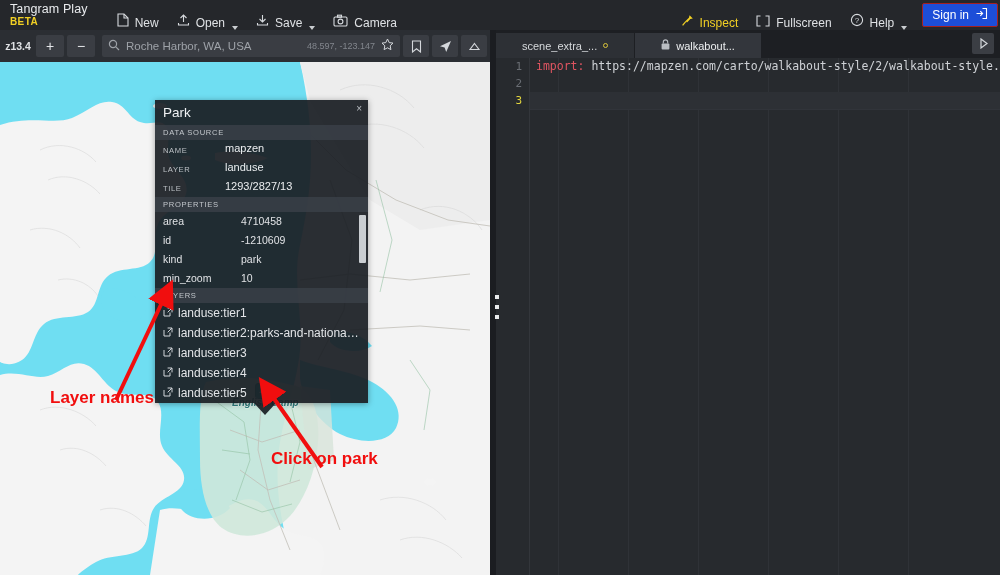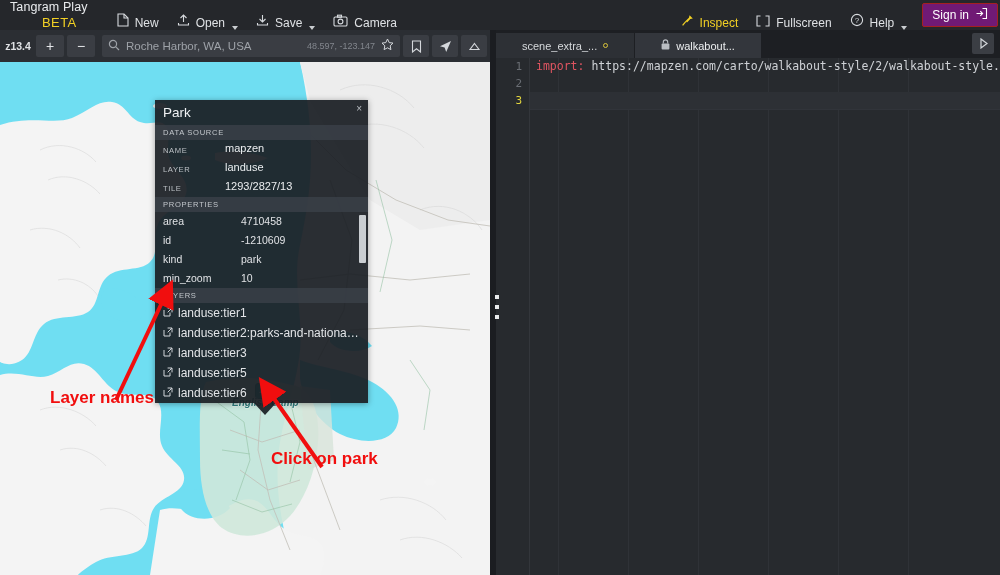--- a/index.html
+++ b/index.html
@@ -12,34 +12,34 @@
   #app{position:relative;width:1000px;height:575px;overflow:hidden;}
 
   
   .menubar{
     position:absolute;left:0;top:0;width:1000px;height:30px;
     background:#25272b;display:flex;align-items:center;
     box-sizing:border-box;padding:0 2px 0 10px;
   }
   .brand{display:flex;flex-direction:column;justify-content:center;line-height:1;margin-right:20px;}
   .brand .bname{font-size:12.5px;color:#e9ebee;letter-spacing:.1px;}
-  .brand .bbeta{font-size:13px;color:#f2d024;font-weight:normal;letter-spacing:.4px;margin-top:2px;margin-left:32px;}
+  .brand .bbeta{font-size:10px;color:#f2d024;font-weight:bold;letter-spacing:.4px;margin-top:2px;}
   .mitem{
     display:flex;align-items:flex-end;gap:6px;height:30px;padding:0 9px;
     font-size:12px;color:#dfe1e4;cursor:default;white-space:nowrap;
   }
   .mitem .caret{
     width:0;height:0;border-left:3.5px solid transparent;border-right:3.5px solid transparent;
     border-top:4px solid #c9ccd0;margin-left:1px;
   }
   .mspacer{flex:1;}
   .mitem.inspect{color:#f2d024;}
   .signin{
     display:flex;align-items:center;gap:6px;height:22px;padding:0 9px;margin-left:6px;
-    background:#701a75;border:1px solid #a52020;border-radius:2px;
+    background:#1d4ed8;border:1px solid #a52020;border-radius:2px;
     font-size:12px;color:#fff;cursor:pointer;
   }
   .icn{display:inline-block;vertical-align:middle;}
 
   
   .mappane{position:absolute;left:0;top:30px;width:490px;height:545px;overflow:hidden;background:#6fdef2;}
 
   .maptoolbar{
     position:absolute;left:0;top:0;width:490px;height:32px;
     background:#2b2e33;display:flex;align-items:center;z-index:30;
@@ -408,30 +408,30 @@
           </span>
           <span class="lname">landuse:tier3</span>
         </div>
         <div class="layerrow">
           <span class="icn">
             <svg width="10" height="10" viewBox="0 0 10 10">
                 <path d="M1 3v6h6V5.5" fill="none" stroke="#cfd3d7" stroke-width="1"></path>
                 <path d="M4.6 1h4.4v4.4M9 1 4.7 5.3" fill="none" stroke="#cfd3d7" stroke-width="1"></path>
               </svg>
           </span>
-          <span class="lname">landuse:tier5</span>
+          <span class="lname">landuse:tier4</span>
         </div>
         <div class="layerrow">
           <span class="icn">
             <svg width="10" height="10" viewBox="0 0 10 10">
                 <path d="M1 3v6h6V5.5" fill="none" stroke="#cfd3d7" stroke-width="1"></path>
                 <path d="M4.6 1h4.4v4.4M9 1 4.7 5.3" fill="none" stroke="#cfd3d7" stroke-width="1"></path>
               </svg>
           </span>
-          <span class="lname">landuse:tier6</span>
+          <span class="lname">landuse:tier5</span>
         </div>
       </div>
       <div class="ptail"></div>
     </div>
 
     <svg class="annosvg" style="top:0;" viewBox="0 0 490 545">
       <defs>
         <marker id="ah" markerWidth="7" markerHeight="7" refX="3" refY="3.5" orient="auto">
           <path d="M0,0 L7,3.5 L0,7 Z" fill="#f10e0e"></path>
         </marker>

